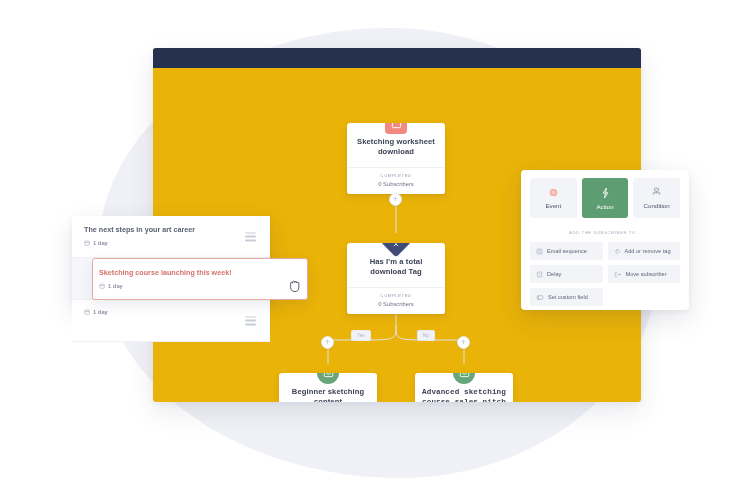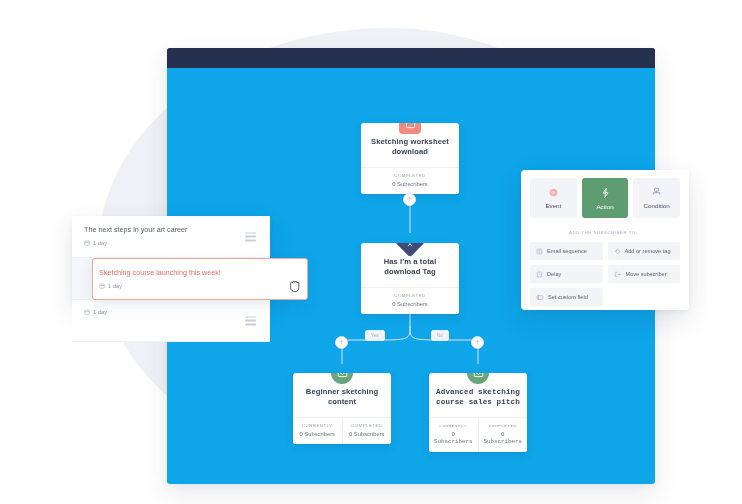--- a/index.html
+++ b/index.html
@@ -17,23 +17,23 @@
     left: 98px; top: 28px;
     width: 560px; height: 450px;
     background: #edeef4;
     border-radius: 52% 48% 46% 54% / 50% 52% 48% 50%;
     opacity: .85;
   }
 
   
   .canvas-window {
     position: absolute;
-    left: 167px; top: 48px;
-    width: 488px; height: 436px;
-    background: #0ea5e9;
+    left: 153px; top: 48px;
+    width: 488px; height: 354px;
+    background: #eab308;
     border-radius: 3px;
     box-shadow: 0 10px 26px rgba(40,48,80,.10), 0 2px 6px rgba(40,48,80,.05);
     overflow: hidden;
   }
   .canvas-titlebar {
     height: 20px; width: 100%;
     background: #26314f;
   }
   .canvas-body { position: relative; width: 100%; height: 370px; }
   .flow-svg { position: absolute; left: 0; top: 0; }
@@ -97,20 +97,21 @@
     font-size: 4.6px; color: #aab0bf; padding: 2px 5px; z-index: 5;
   }
 
   
   .drag-panel {
     position: absolute; left: 72px; top: 216px;
     width: 198px; height: 88px;
     background: #fff; border-radius: 3px;
     box-shadow: 0 9px 24px rgba(40,48,80,.13), 0 2px 5px rgba(40,48,80,.06);
     overflow: visible;
+    font-weight: bold;
   }
   .email-row {
     position: relative; height: 42px;
     padding: 9px 12px 0 12px;
     border-bottom: 1px solid #f0f1f6;
     background: #fff;
   }
   .email-row:last-child { border-bottom: none; }
   .email-title { font-size: 7.2px; color: #5a6072; margin-bottom: 6px; }
   .email-meta { display: flex; align-items: center; gap: 3px; font-size: 5.8px; color: #8c93a4; }

